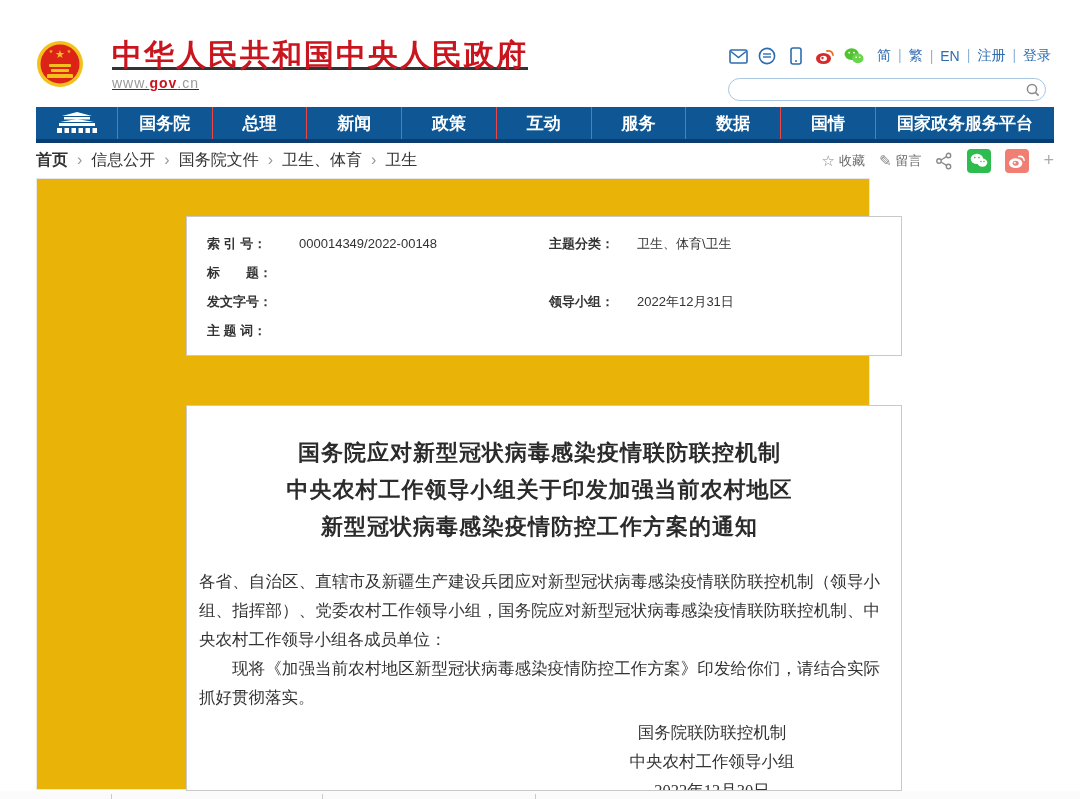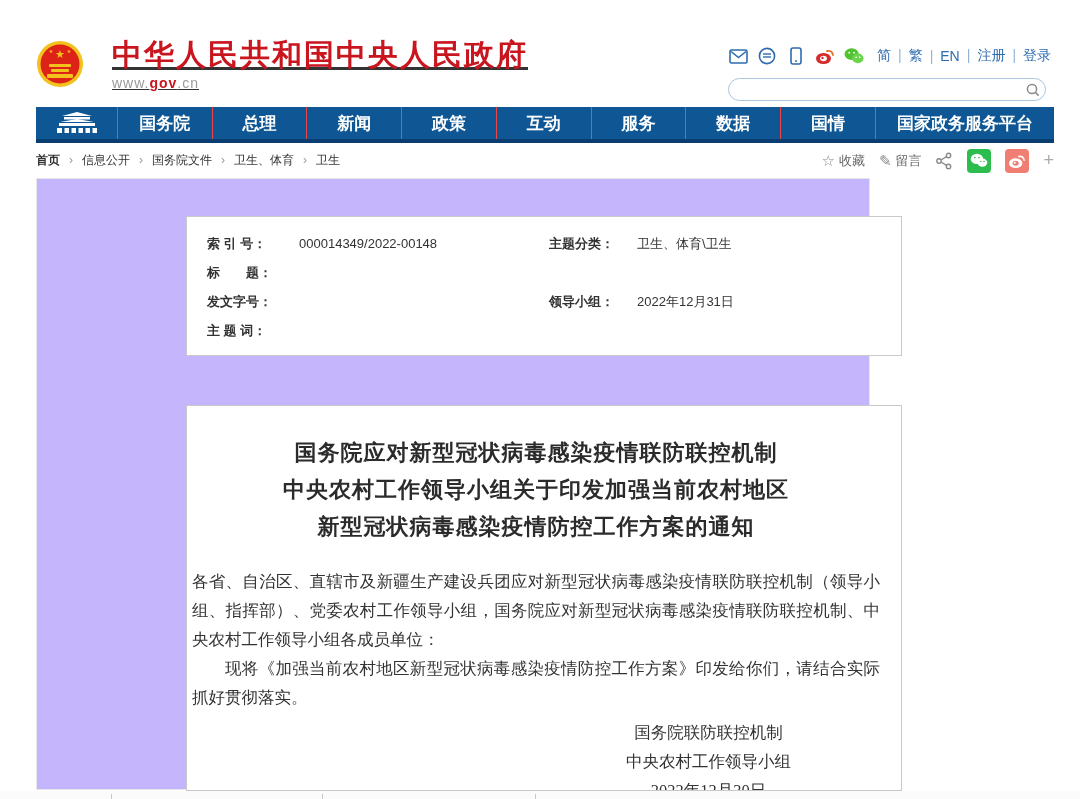--- a/index.html
+++ b/index.html
@@ -34,46 +34,46 @@
   .main-nav::after { content:""; position:absolute; left:0; right:0; top:32px; height:4px; background:#0a3e70; }
   .nav-cell { display:flex; align-items:center; justify-content:center; color:#fff;
     font-size:17px; font-weight:bold; cursor:pointer; border-right:1px solid #ef4444; }
   .nav-home { flex:0 0 82px; }
   .nav-item { flex:1 1 0; }
   .nav-wide { flex:1.9 1 0; border-right:none; }
 
   
   .crumb-row { position:absolute; left:36px; right:26px; top:143px; height:35px;
     display:flex; align-items:center; justify-content:space-between; }
-  .crumbs { font-size:12px; color:#333; }
+  .crumbs { font-size:16px; color:#333; }
   .crumb { cursor:pointer; }
   .crumb.first { font-weight:bold; }
   .crumb + .crumb::before { content:"›"; color:#999; margin:0 9px; font-weight:normal; }
   .page-actions { display:flex; align-items:center; gap:14px; font-size:13px; color:#666; }
   .action { display:flex; align-items:center; gap:4px; cursor:pointer; color:#666; }
   .action .glyph { font-size:15px; color:#888; }
   .tile { width:24px; height:24px; border-radius:4px; display:flex; align-items:center;
     justify-content:center; cursor:pointer; }
   .tile.wechat { background:#2dbc4e; }
   .tile.weibo { background:#f07e72; }
   .plus { font-size:18px; color:#aaa; cursor:pointer; }
 
   
   .content-box { position:absolute; left:36px; top:178px; width:834px; height:612px;
-    background:#c4b5fd; border:1px solid #e7e7e7; }
+    background:#eab308; border:1px solid #e7e7e7; }
 
   .meta-box { position:absolute; left:149px; top:37px; width:716px; border:1px solid #c9c9c9;
     padding:12px 20px 10px 20px; font-size:13px; line-height:21px; background:#fff; }
   .mrow { display:grid; grid-template-columns:92px 250px 88px 1fr; padding:4px 0; align-items:start; }
   .mrow .mlabel { font-weight:bold; color:#333; white-space:pre; }
   .mrow .mvalue { color:#333; }
   .mvalue.span { grid-column:2 / 5; }
 
   .doc-box { position:absolute; left:149px; top:226px; width:716px; height:386px;
-    border:1px solid #c9c9c9; padding:28px 21px 0 5px; background:#fff; overflow:hidden; }
+    border:1px solid #c9c9c9; padding:28px 21px 0 12px; background:#fff; overflow:hidden; }
   .doc-title { text-align:center; font-family:"Liberation Serif","DejaVu Serif",serif;
     font-size:22px; font-weight:bold; color:#2b2b2b; line-height:37px; letter-spacing:1px; }
   .doc-body { margin-top:22px; font-family:"Liberation Serif","DejaVu Serif",serif;
     font-size:16.5px; color:#333; line-height:29px; text-align:justify; }
   .doc-body p.indent { text-indent:2em; }
   .signature { margin-top:6px; margin-left:345px; text-align:center;
     font-family:"Liberation Serif","DejaVu Serif",serif; font-size:16.5px; color:#333; line-height:29px; }
 
   
   .footer-sliver { position:absolute; left:0; right:0; top:791px; height:8px; background:#fbfbfb; }

